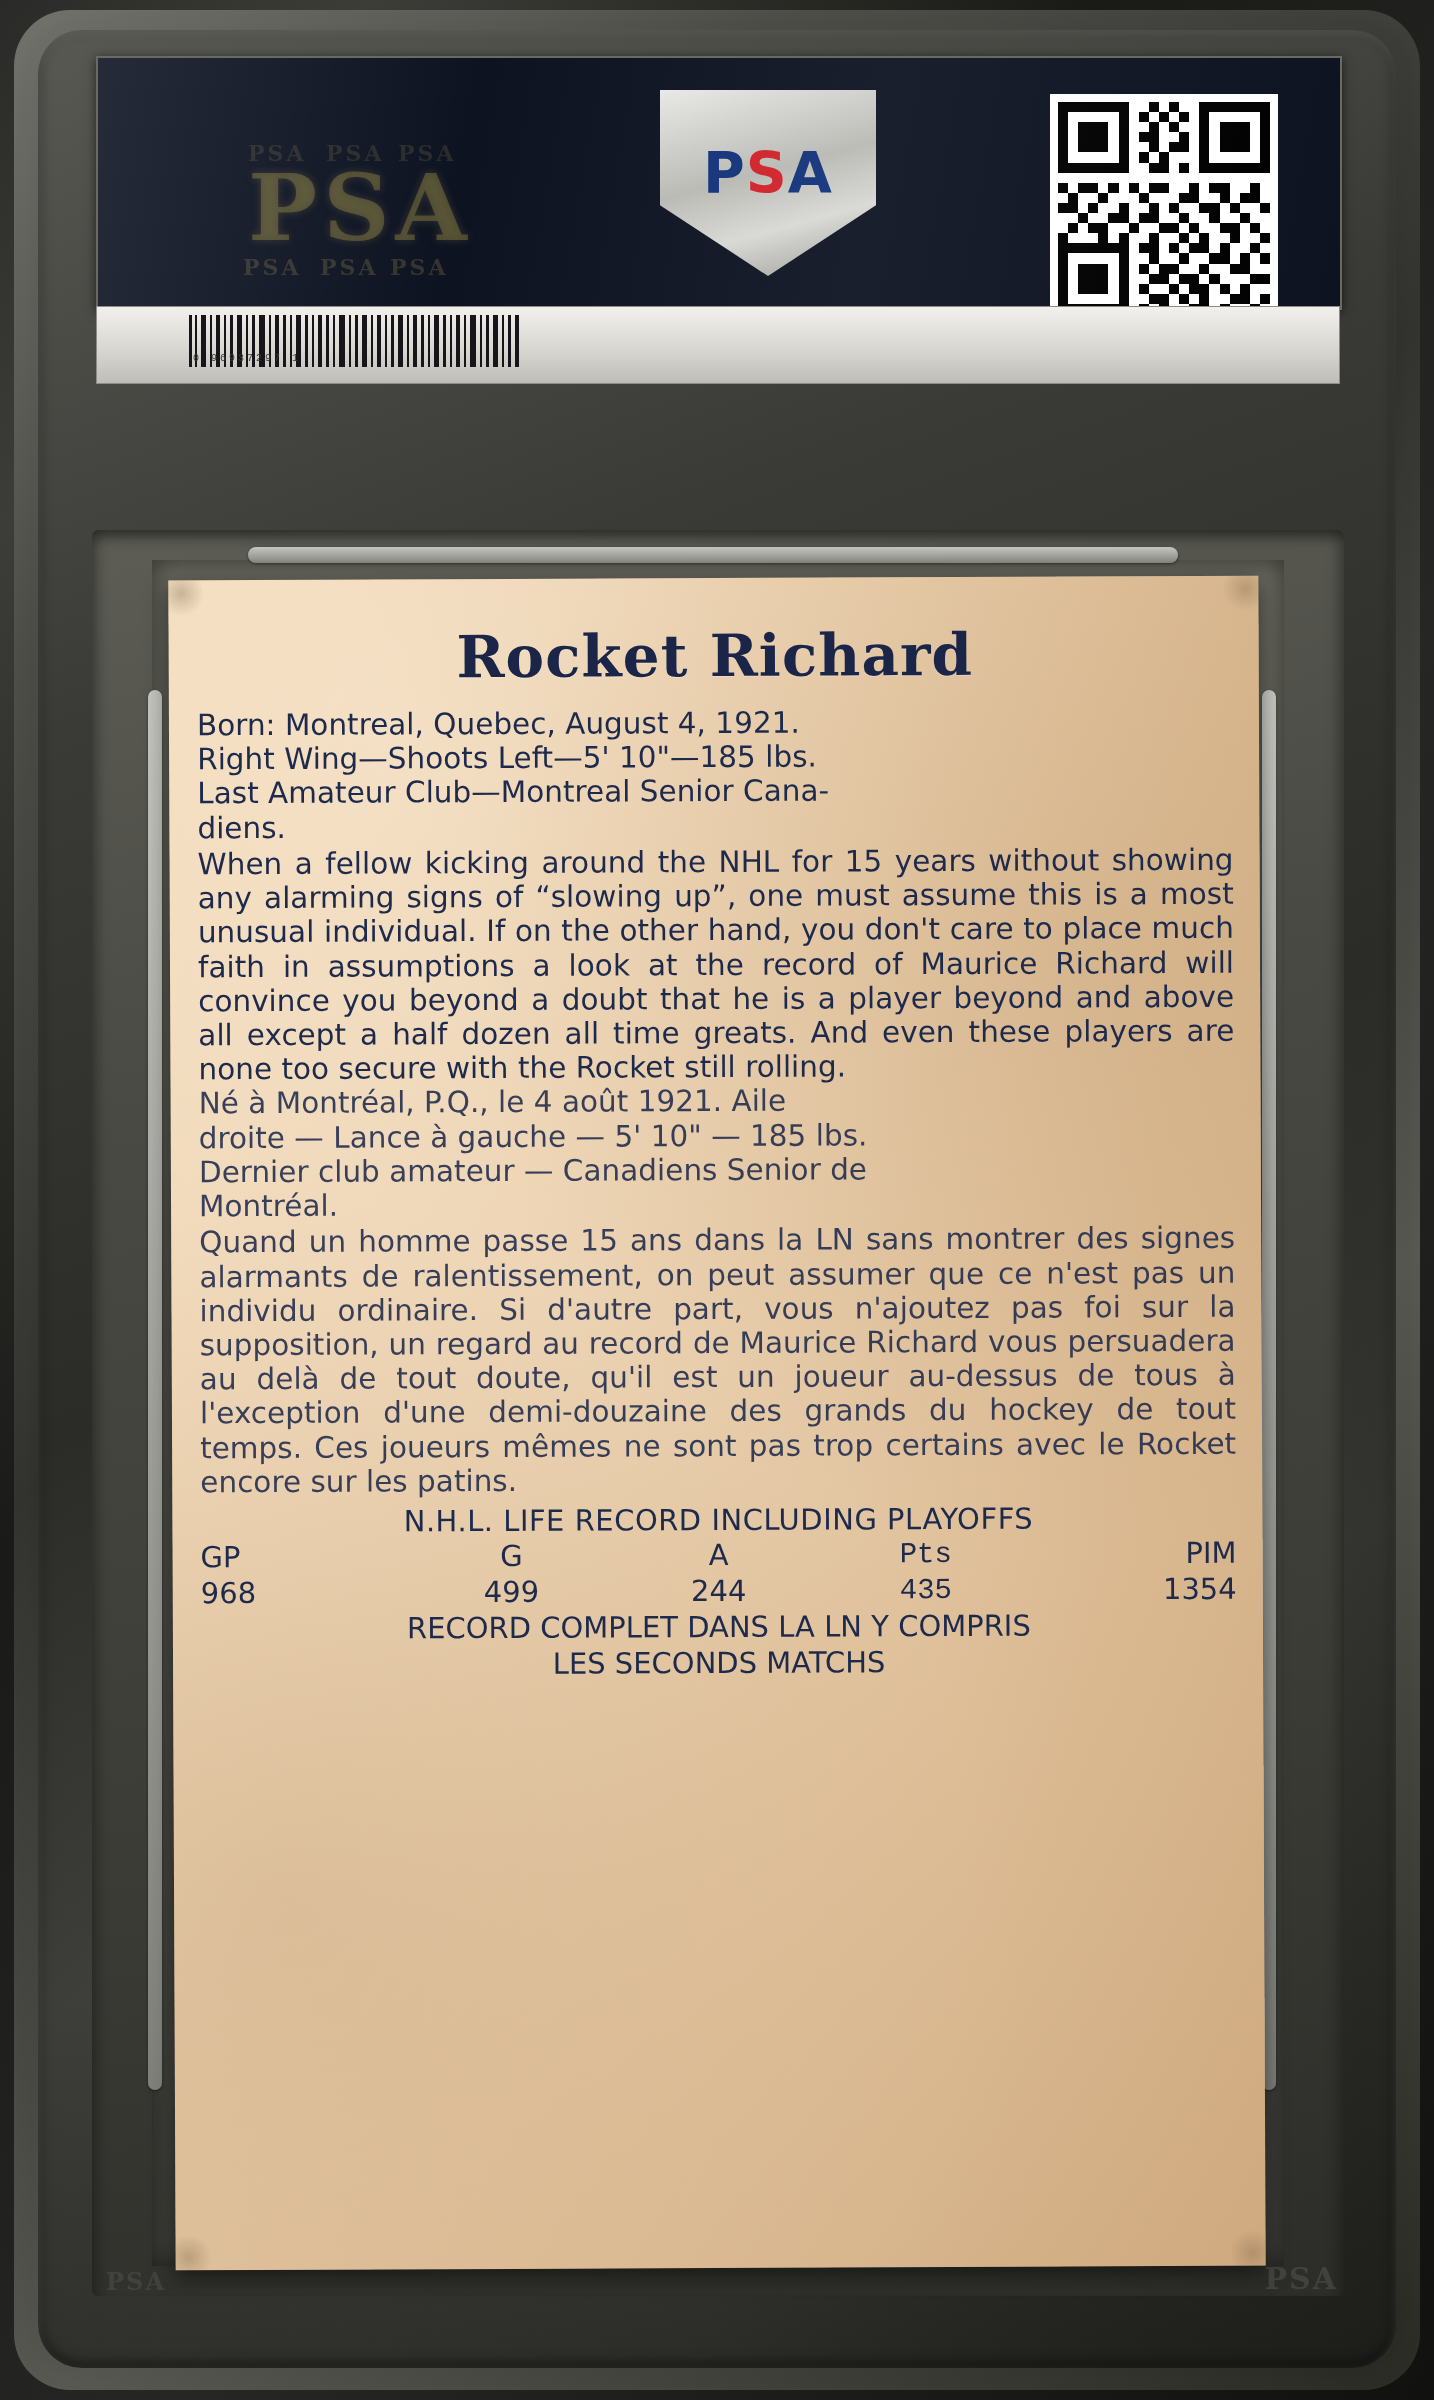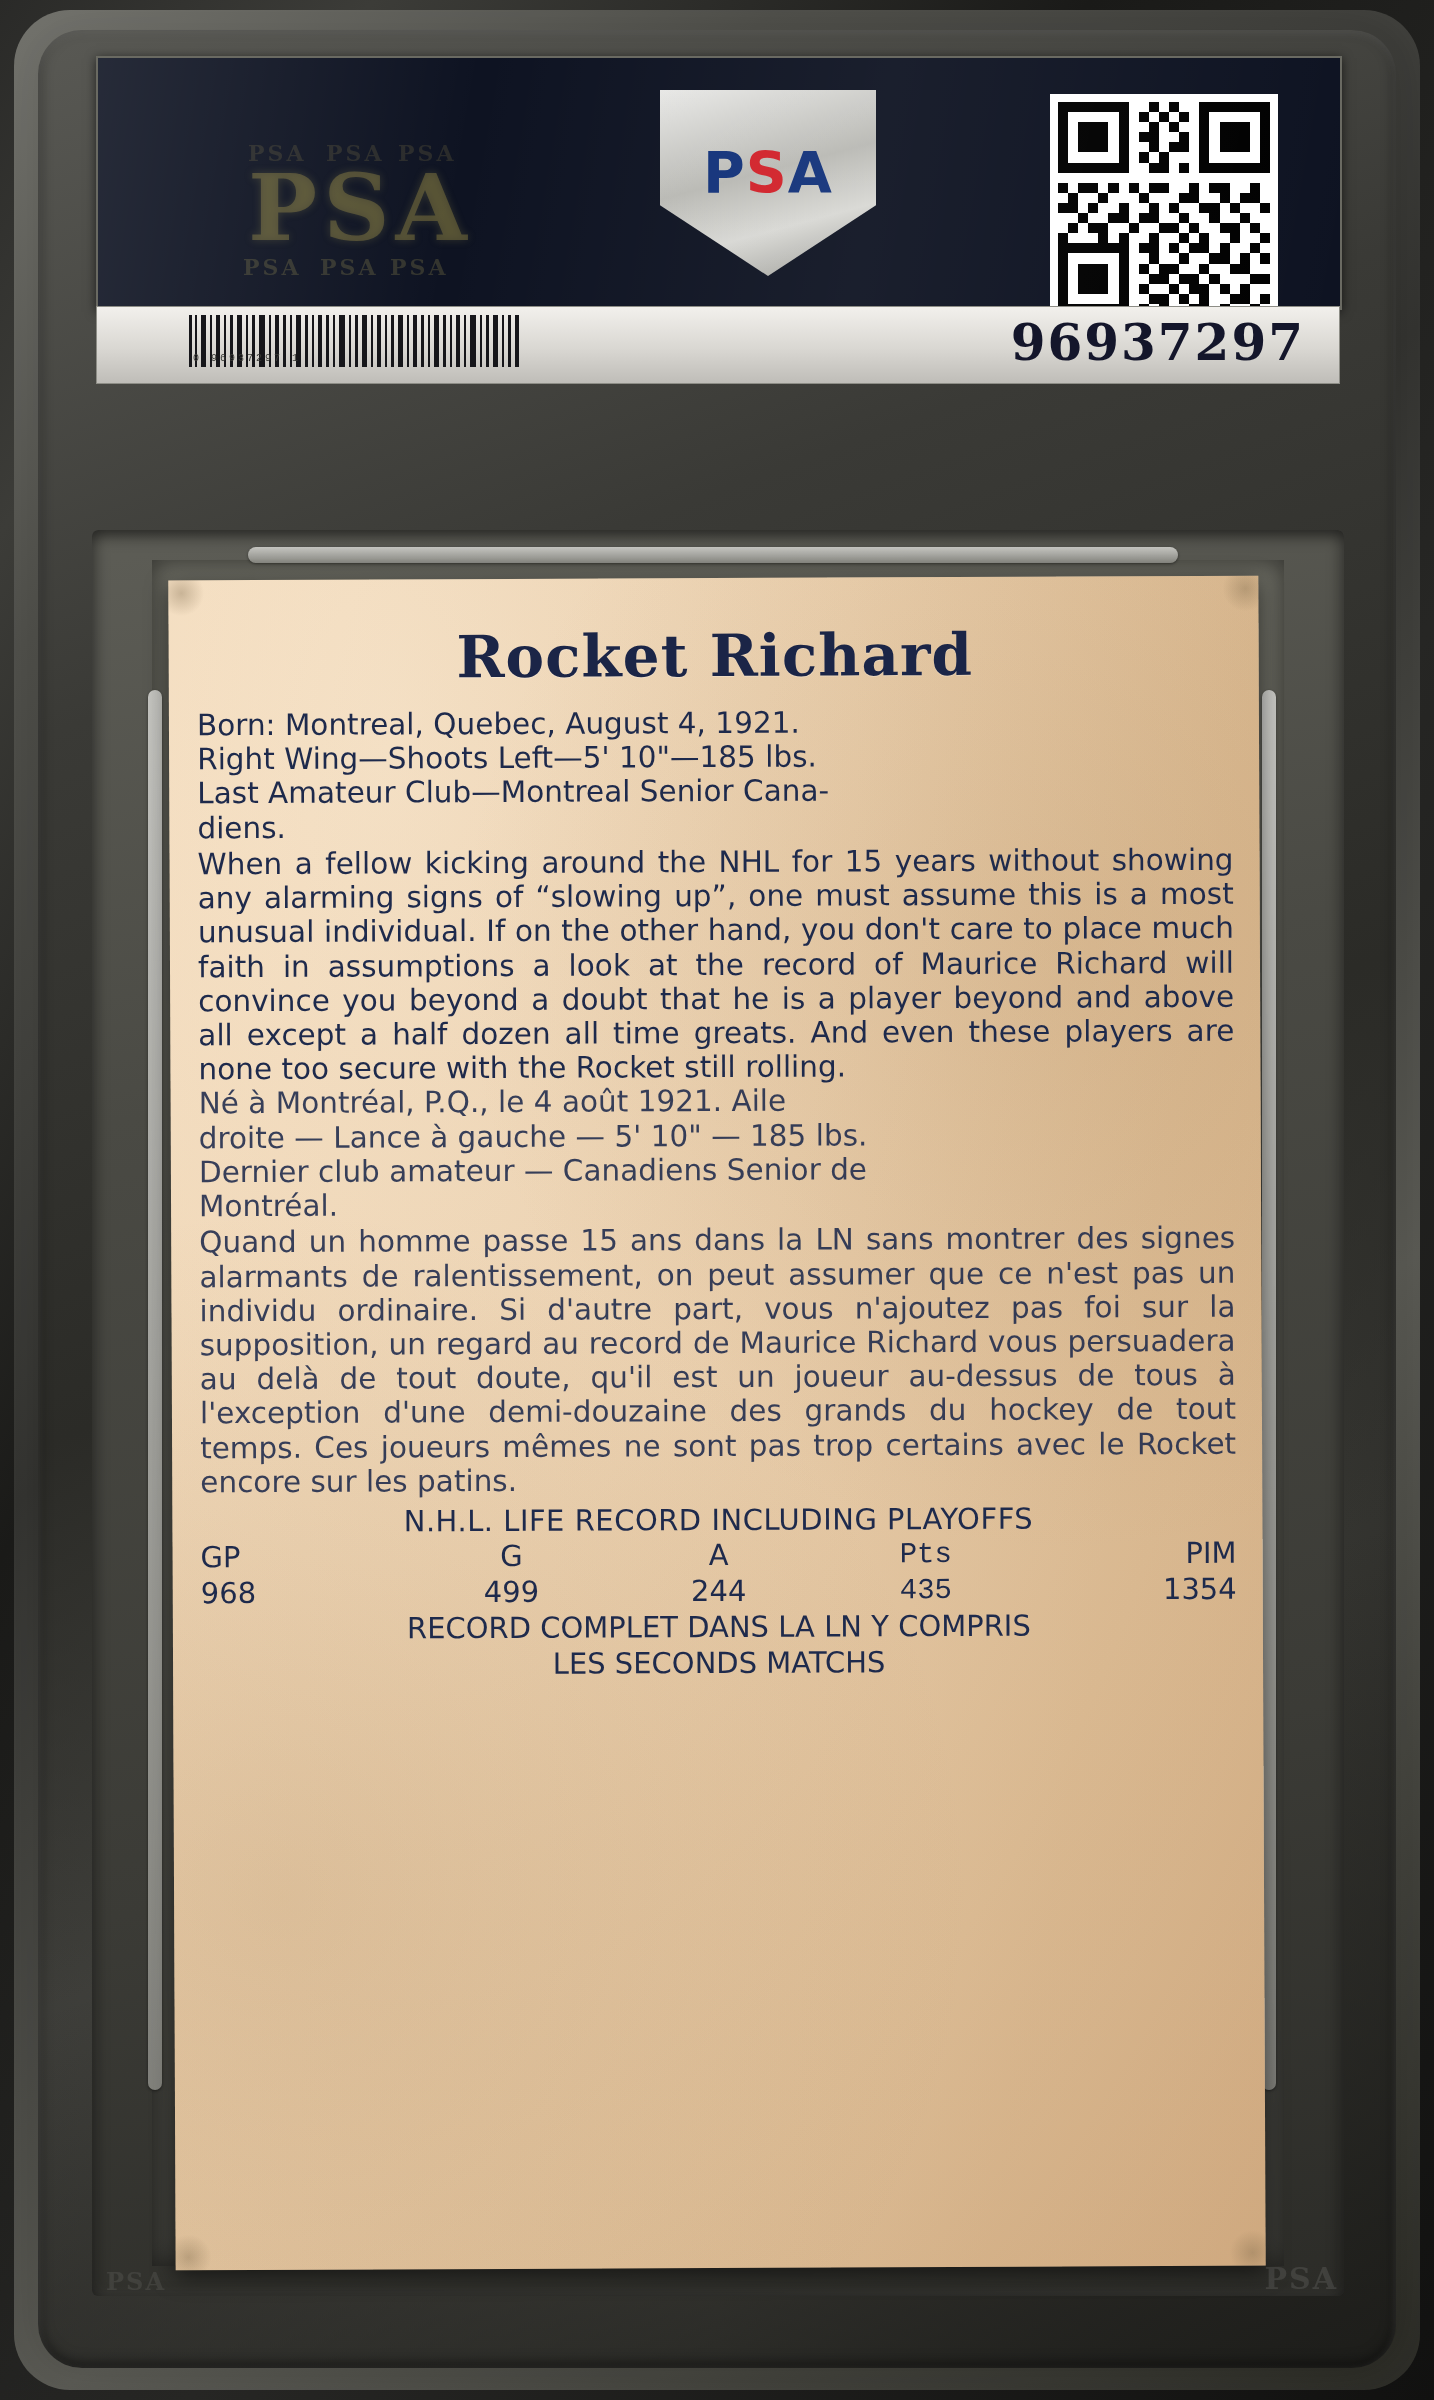--- a/index.html
+++ b/index.html
@@ -477,21 +477,20 @@
           <rect x="283" y="0" width="6" height="52"></rect>
         <rect x="293" y="0" width="2" height="52"></rect>
           <rect x="299" y="0" width="3" height="52"></rect>
         <rect x="306" y="0" width="5" height="52"></rect>
           <rect x="315" y="0" width="2" height="52"></rect>
         <rect x="321" y="0" width="3" height="52"></rect>
           <rect x="328" y="0" width="4" height="52"></rect>
       </g>
     </svg>
     <div class="barcode-sub">0 96937297 1</div>
-    <div class="cert-number">96937297</div>
   </div>
 
   <div class="card-well">
     <div class="well-inner"></div>
   </div>
   <div class="clip clip-top"></div>
   <div class="clip clip-bottom"></div>
   <div class="clip clip-left"></div>
   <div class="clip clip-right"></div>
 

